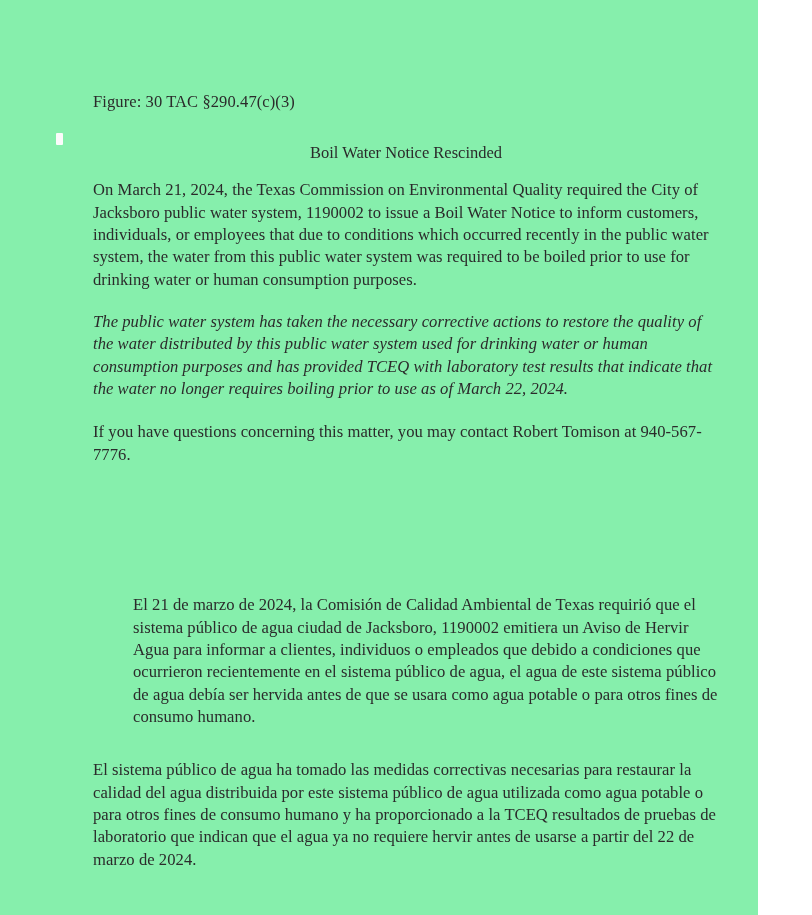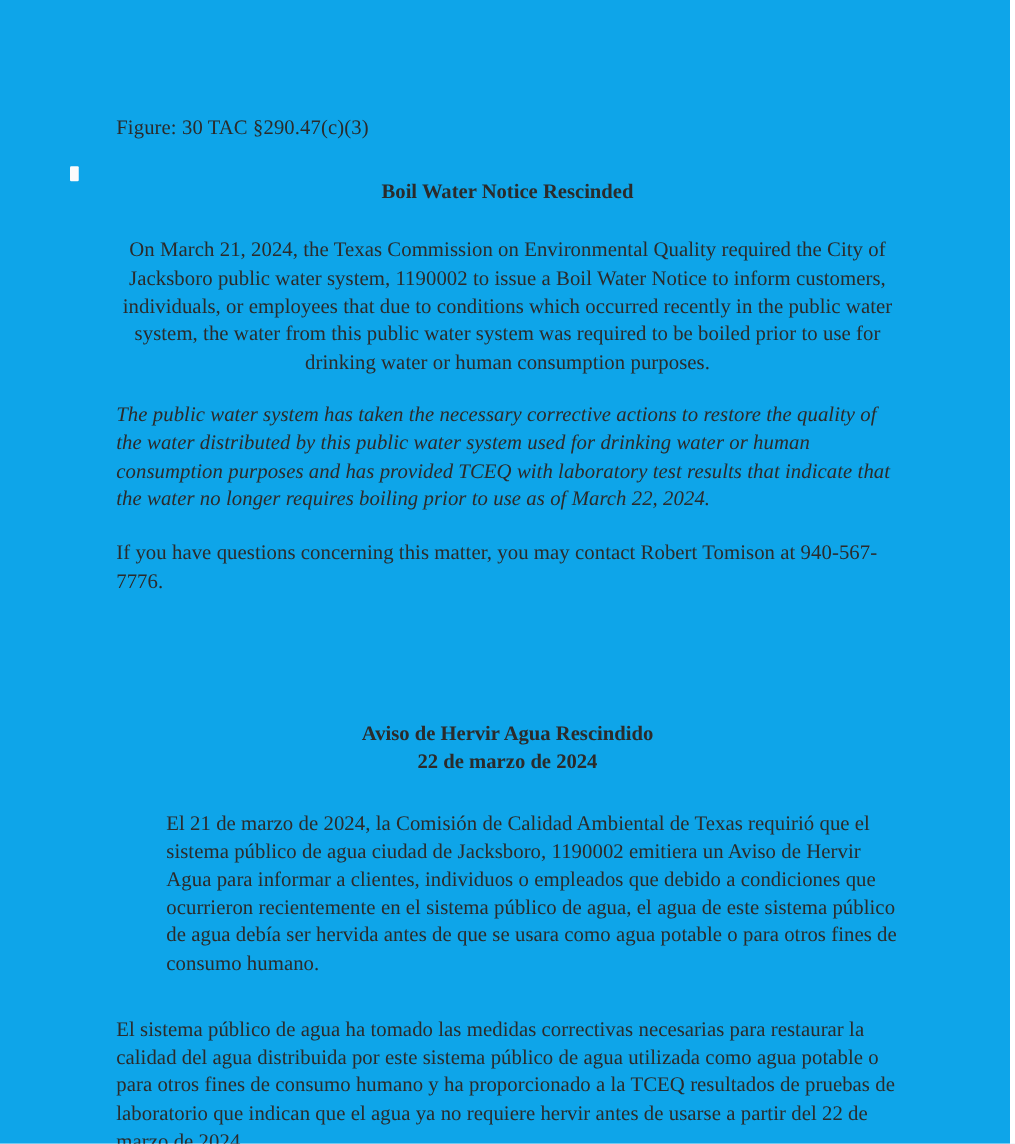--- a/index.html
+++ b/index.html
@@ -10,58 +10,59 @@
   body {
     width: 812px;
     height: 915px;
     overflow: hidden;
     font-family: "Liberation Serif", "DejaVu Serif", serif;
     color: #2b2b2b;
     -webkit-font-smoothing: antialiased;
   }
   .page {
     position: relative;
-    width: 808px;
+    width: 710px;
     height: 915px;
-    background: #0ea5e9;
+    background: #86efac;
+    padding-left: 48px;
   }
   .content {
     position: absolute;
     left: 93px;
     top: 0;
     width: 626px;
   }
   .figure-ref {
     font-size: 16.5px;
     line-height: 1.25;
     margin-top: 92px;
     letter-spacing: 0.1px;
   }
   .section-heading {
     text-align: center;
-    font-weight: bold;
+    font-weight: normal;
     font-size: 16.5px;
     line-height: 1.32;
   }
   .heading-en {
     margin-top: 29px;
   }
   .heading-es {
     margin-top: 0;
   }
   .heading-line {
     display: block;
   }
   .para {
     font-size: 16.6px;
     line-height: 1.345;
     text-align: left;
     letter-spacing: 0.05px;
   }
-  .p-en-1 { margin-top: 26px; text-align: center; }
+  .p-en-1 { margin-top: 16px; }
   .p-en-2 { margin-top: 20px; font-style: italic; }
   .p-en-3 { margin-top: 21px; }
   .es-block { margin-top: 0; }
   .p-es-1 { margin-top: 28px; margin-left: 40px; }
   .p-es-2 { margin-top: 31px; }
   .spacer-between-sections {
     height: 84px;
   }
   .artifact {
     position: absolute;
@@ -90,24 +91,20 @@
 
     <p class="para p-en-1">On March 21, 2024, the Texas Commission on Environmental Quality required the City of Jacksboro public water system, 1190002 to issue a Boil Water Notice to inform customers, individuals, or employees that due to conditions which occurred recently in the public water system, the water from this public water system was required to be boiled prior to use for drinking water or human consumption purposes.</p>
 
     <p class="para p-en-2">The public water system has taken the necessary corrective actions to restore the quality of the water distributed by this public water system used for drinking water or human consumption purposes and has provided TCEQ with laboratory test results that indicate that the water no longer requires boiling prior to use as of March 22, 2024.</p>
 
     <p class="para p-en-3">If you have questions concerning this matter, you may contact Robert Tomison at 940-567-7776.</p>
 
     <div class="spacer-between-sections"></div>
 
     <div class="es-block">
-      <div class="section-heading heading-es">
-        <span class="heading-line">Aviso de Hervir Agua Rescindido</span>
-        <span class="heading-line">22 de marzo de 2024</span>
-      </div>
 
       <p class="para p-es-1">El 21 de marzo de 2024, la Comisión de Calidad Ambiental de Texas requirió que el sistema público de agua ciudad de Jacksboro, 1190002 emitiera un Aviso de Hervir Agua para informar a clientes, individuos o empleados que debido a condiciones que ocurrieron recientemente en el sistema público de agua, el agua de este sistema público de agua debía ser hervida antes de que se usara como agua potable o para otros fines de consumo humano.</p>
 
       <p class="para p-es-2">El sistema público de agua ha tomado las medidas correctivas necesarias para restaurar la calidad del agua distribuida por este sistema público de agua utilizada como agua potable o para otros fines de consumo humano y ha proporcionado a la TCEQ resultados de pruebas de laboratorio que indican que el agua ya no requiere hervir antes de usarse a partir del 22 de marzo de 2024.</p>
 
     </div>
 
   </div>
 </div>
 

